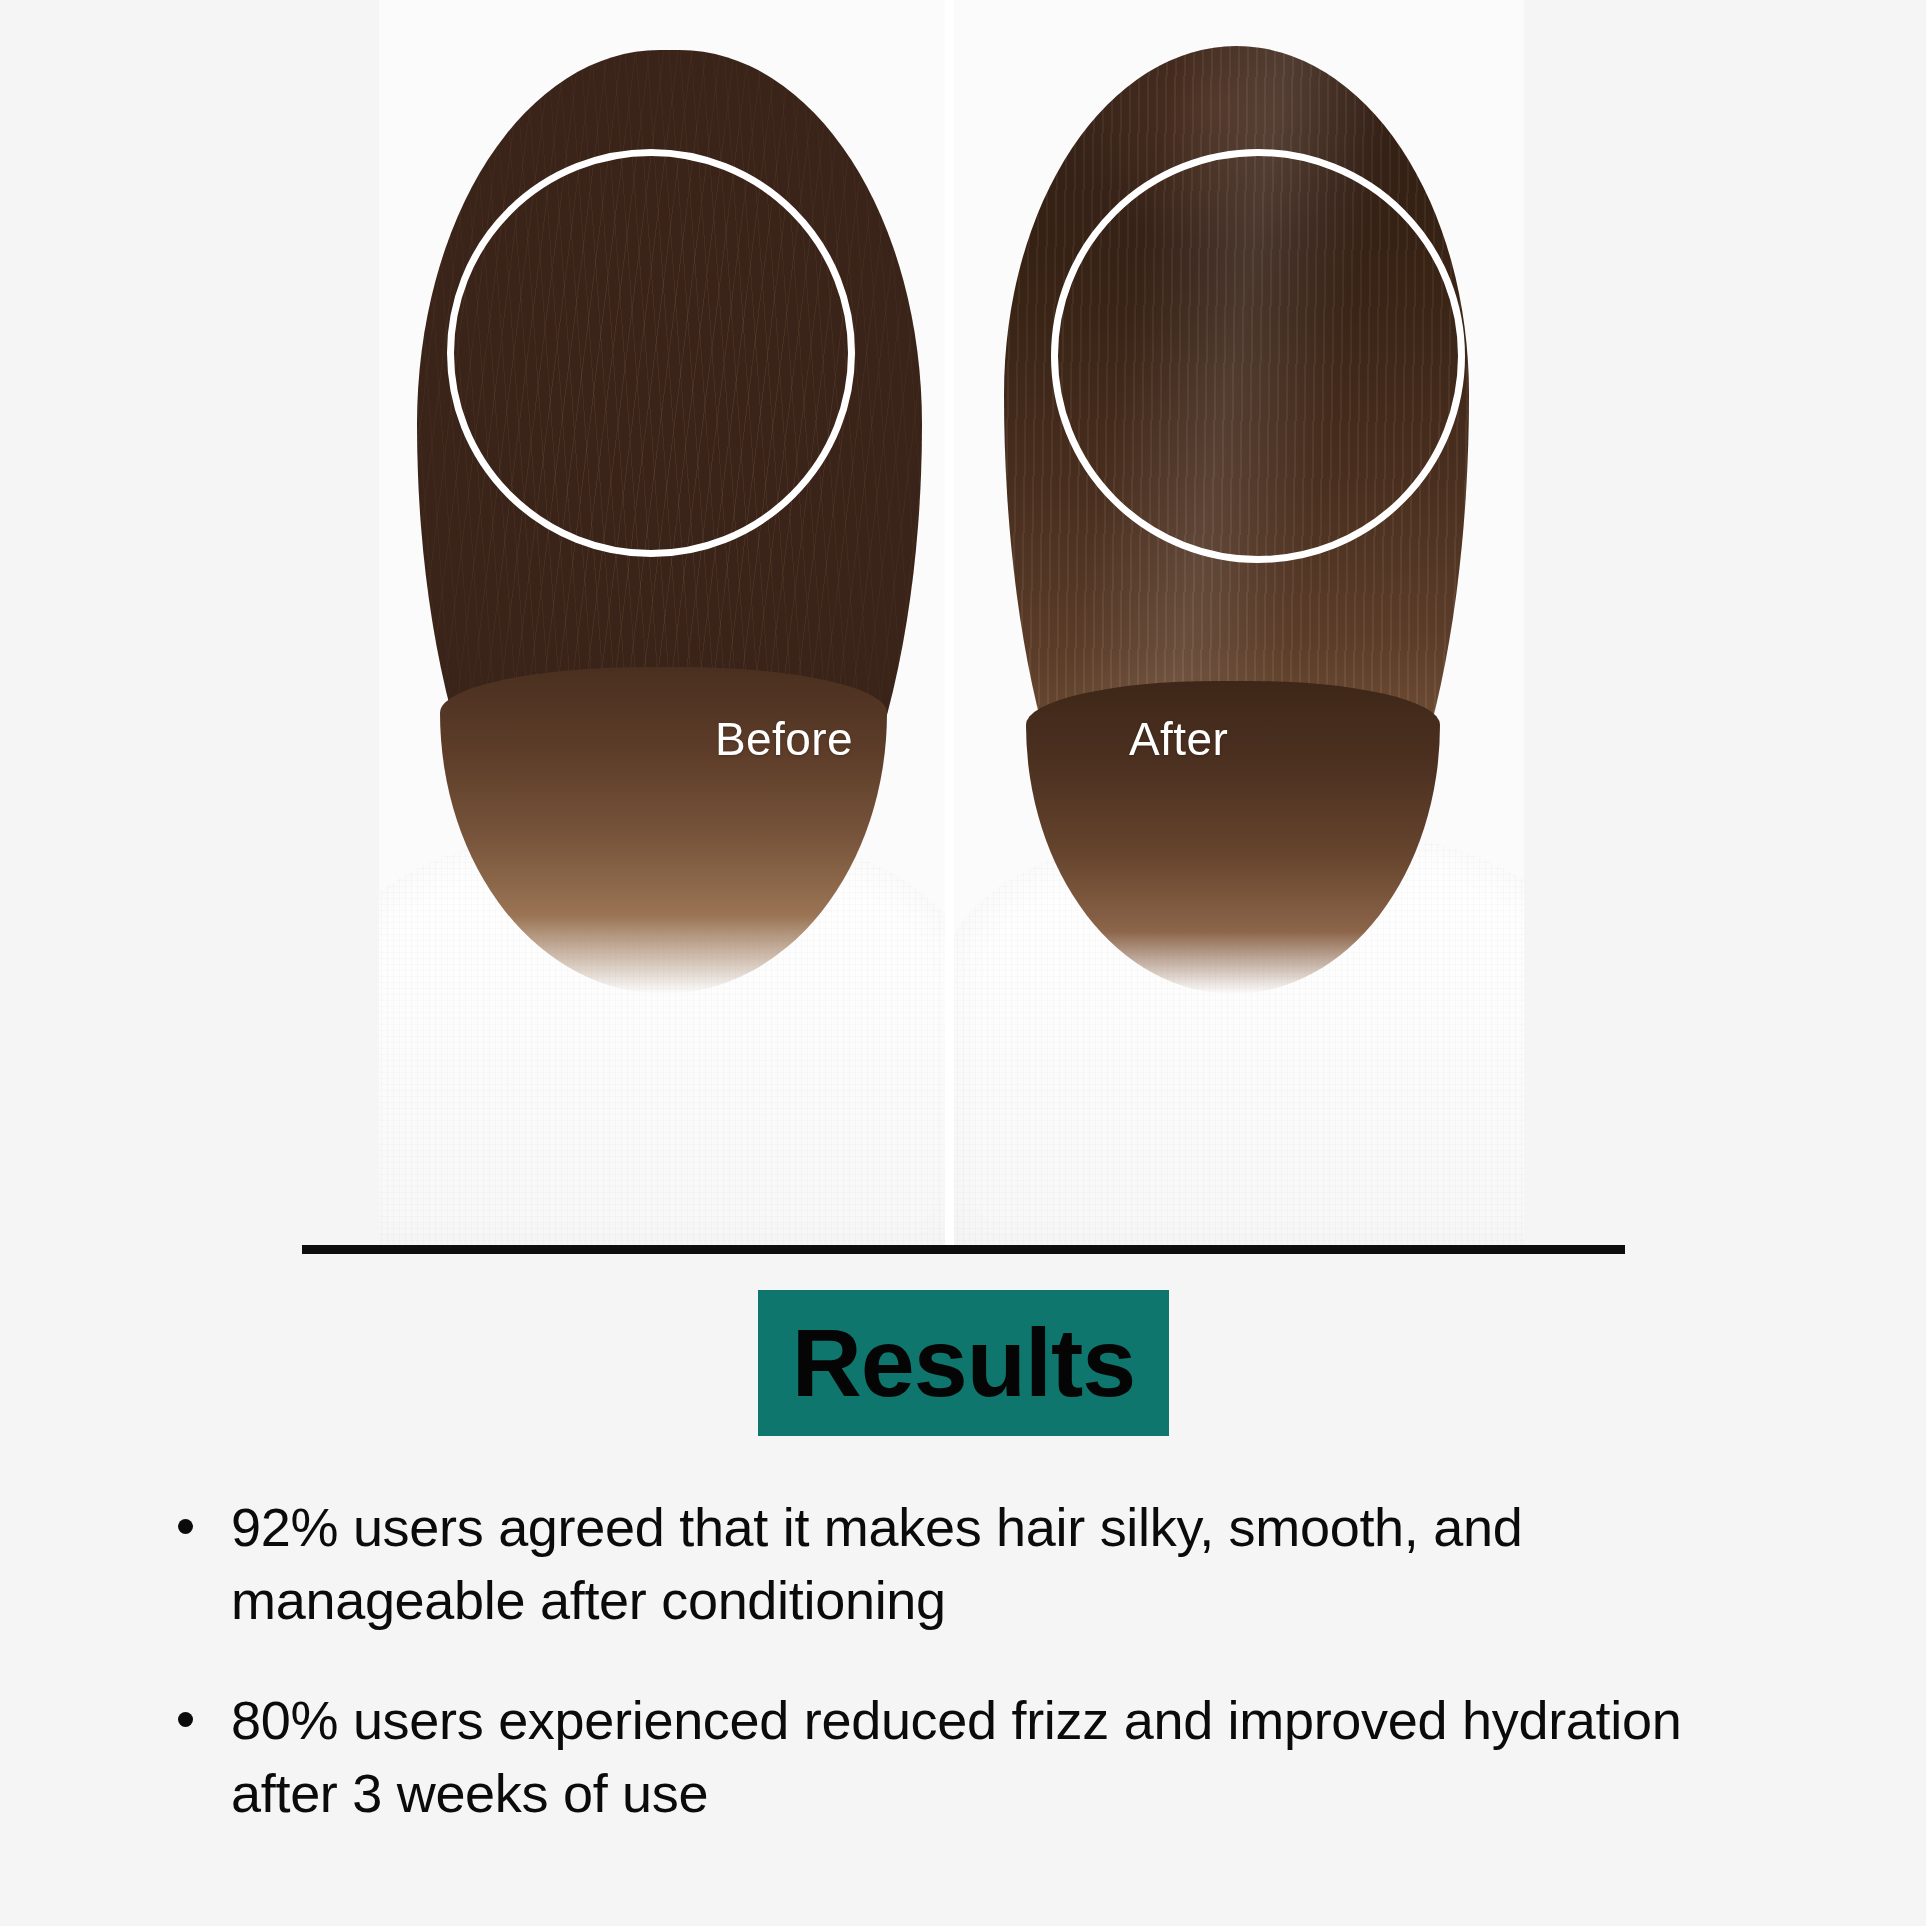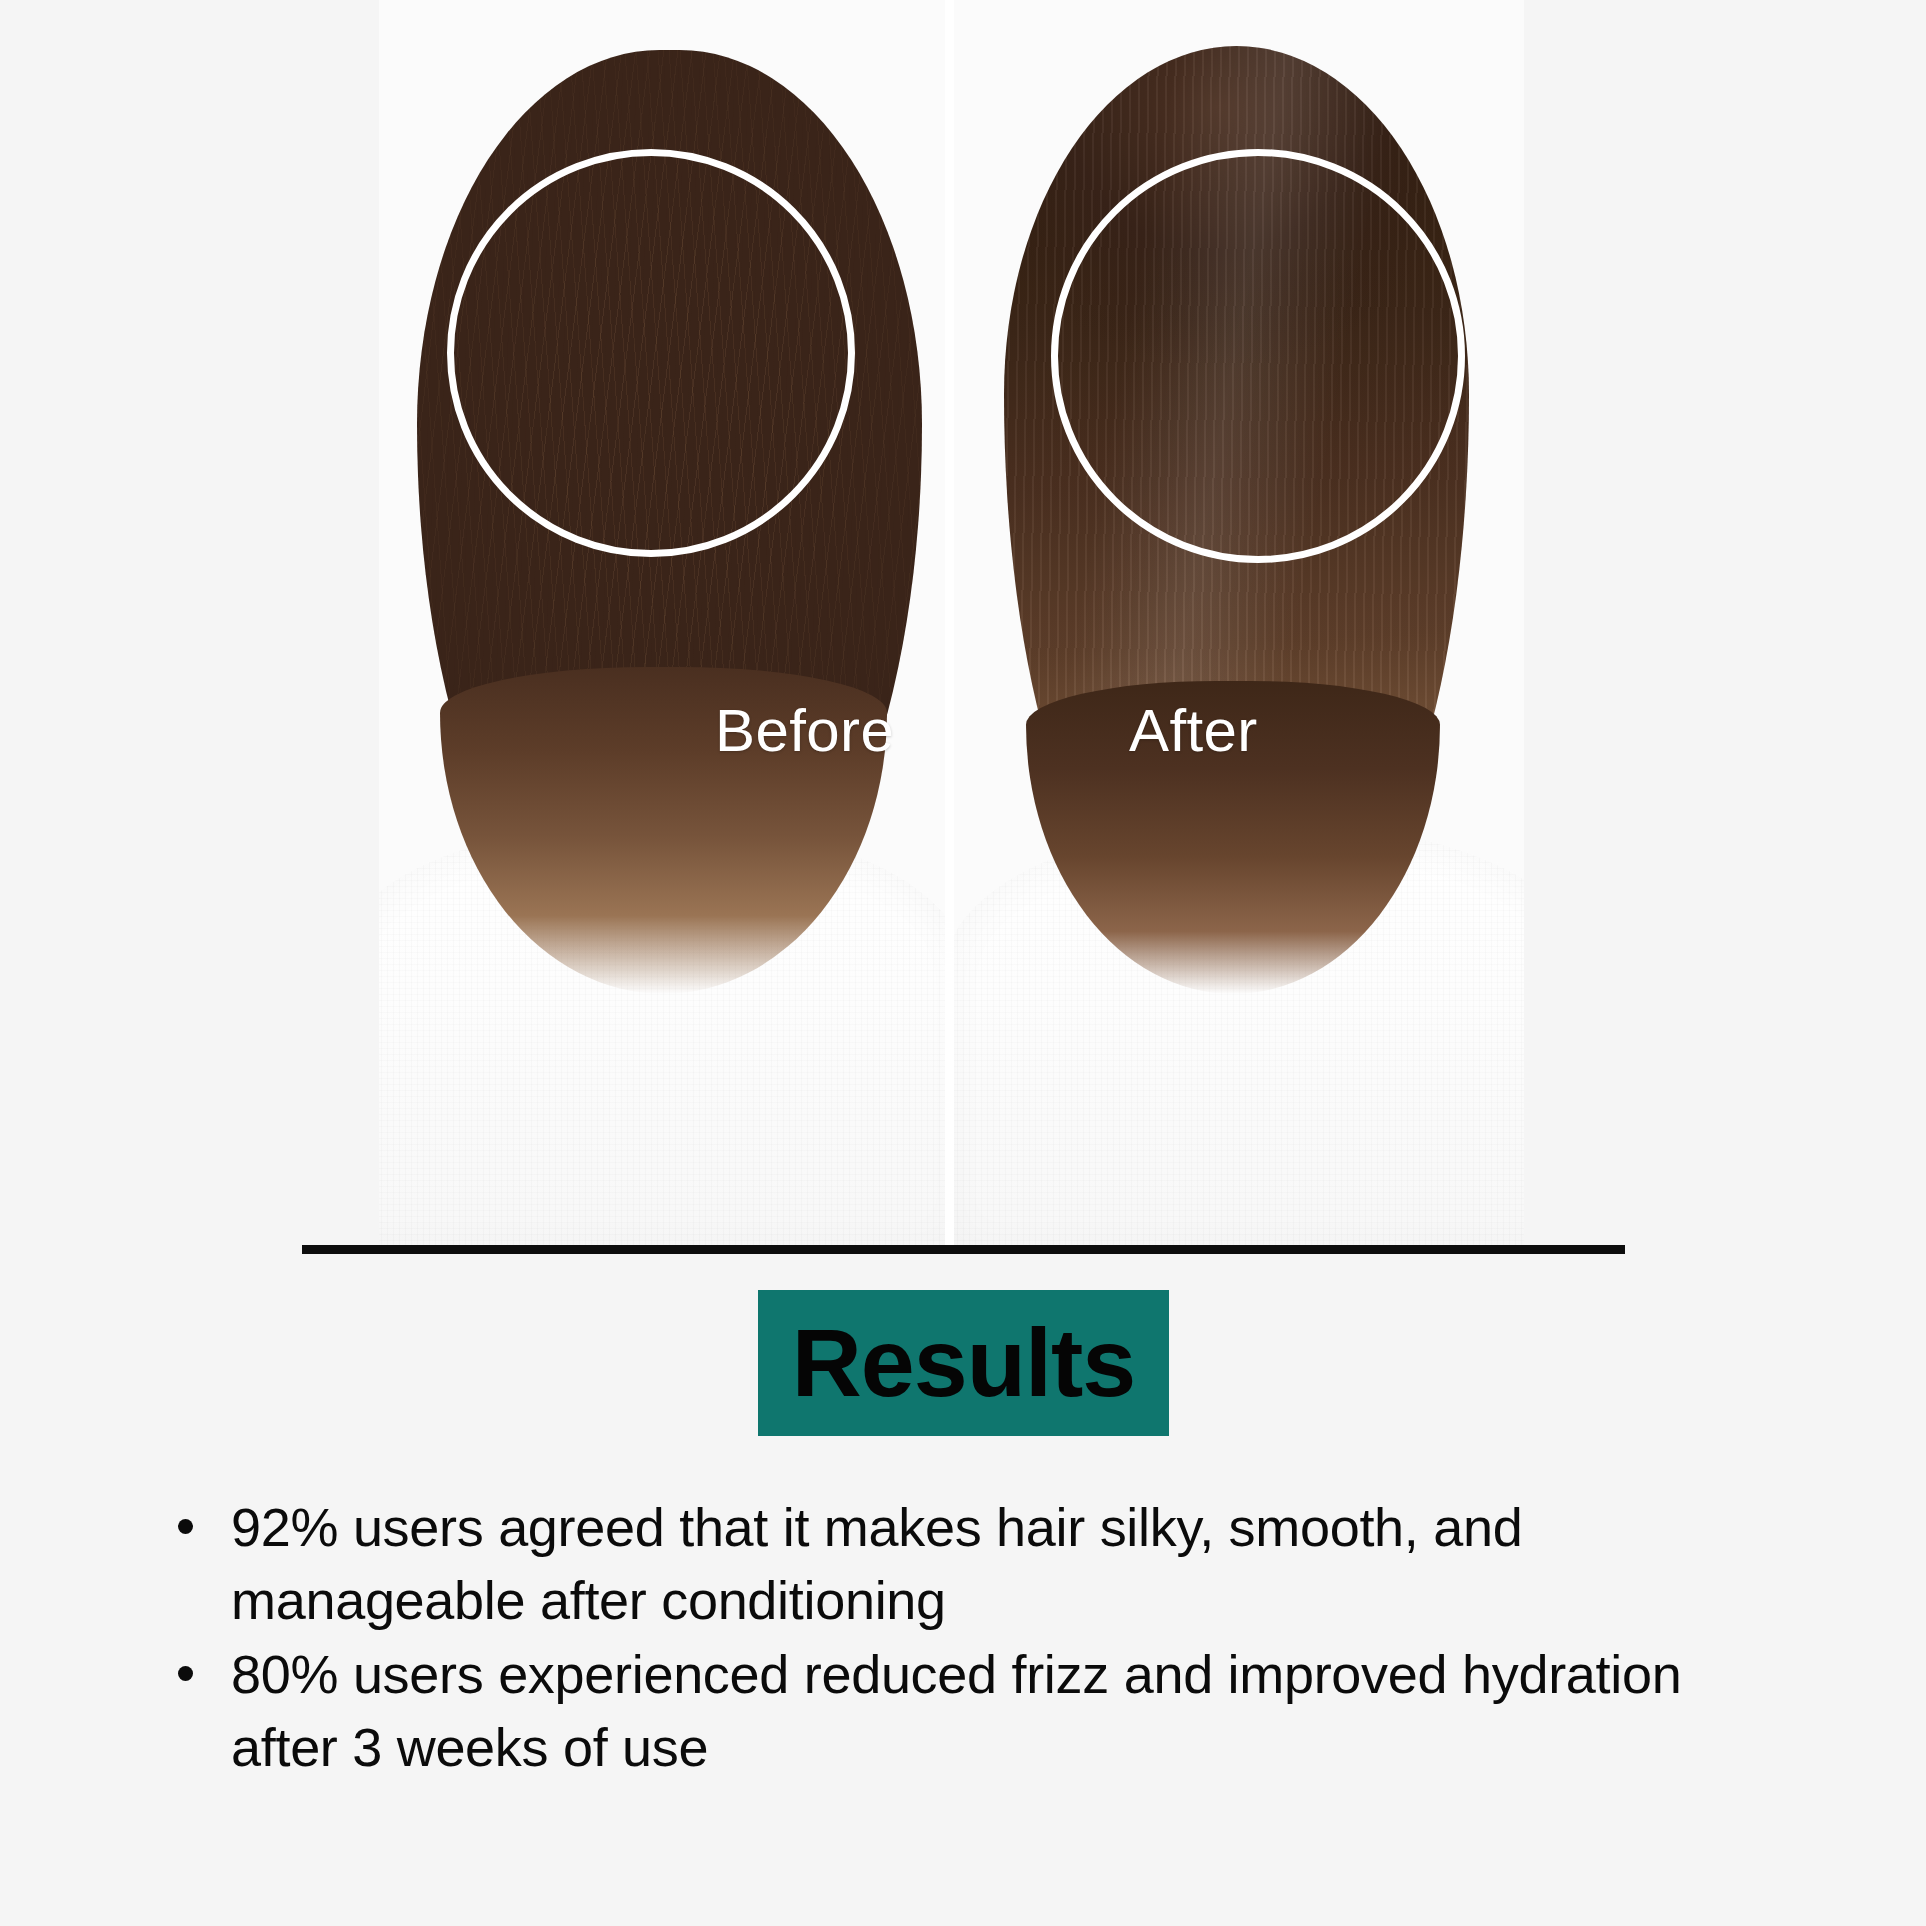--- a/index.html
+++ b/index.html
@@ -190,26 +190,27 @@
     z-index: 5;
   }
   .zoom-circle.left-circle  { left: 447px;  top: 149px; width: 408px; height: 408px; }
   .zoom-circle.right-circle { left: 1051px; top: 149px; width: 414px; height: 414px; }
 
   
   .ba-label {
     position: absolute;
     z-index: 7;
     color: #ffffff;
-    font-size: 60px;
+    font-size: 46px;
     font-weight: 400;
     letter-spacing: 0.4px;
     line-height: 1;
     text-shadow: 0 1px 3px rgba(0,0,0,0.22);
     white-space: nowrap;
+    margin-top: 15px;
   }
   .ba-label.before-label { left: 715px;  top: 701px; }
   .ba-label.after-label  { left: 1129px; top: 701px; }
 
   
   .black-rule {
     position: absolute;
     left: 302px;
     top: 1245px;
     width: 1323px;
@@ -245,20 +246,21 @@
     left: 174px;
     top: 1491px;
     width: 1624px;
     margin: 0;
     padding: 0;
     list-style: none;
   }
   .bullet-item {
     position: relative;
     padding-left: 57px;
+    margin-bottom: 46px;
     color: #0b0b0b;
     font-size: 54px;
     font-weight: 400;
     line-height: 1.36;
     letter-spacing: -0.3px;
   }
   .bullet-item:last-child { margin-bottom: 17px; }
   .bullet-dot {
     position: absolute;
     left: 4px;

